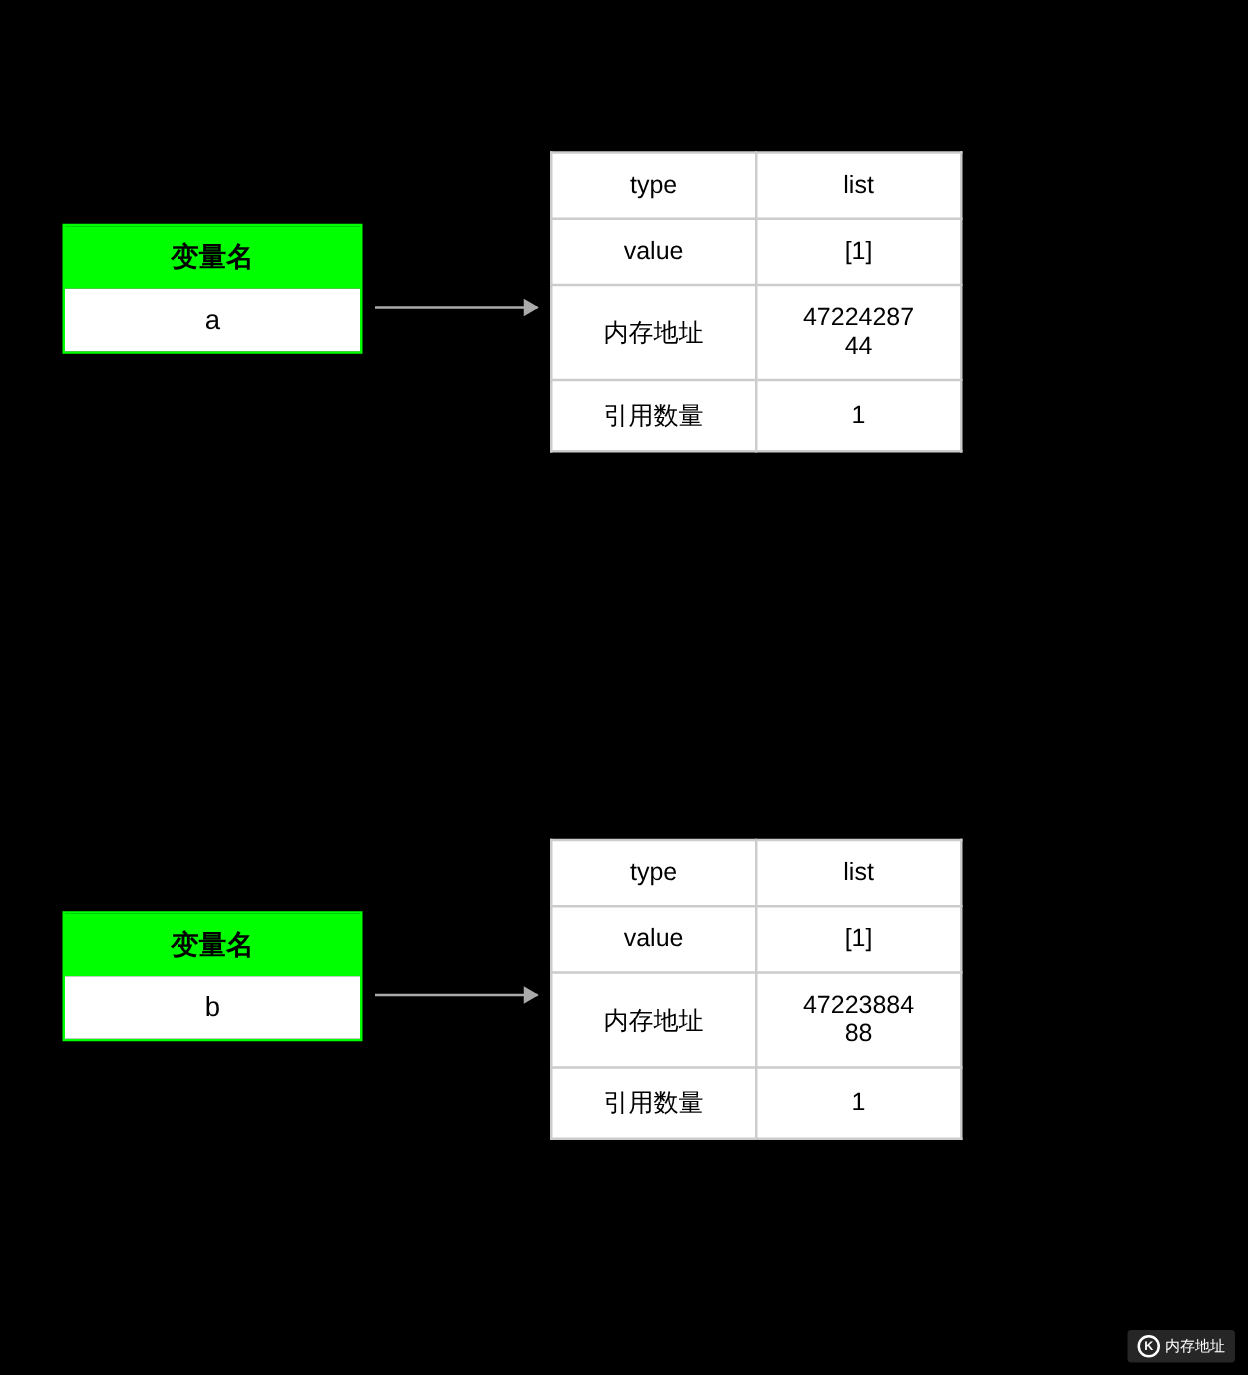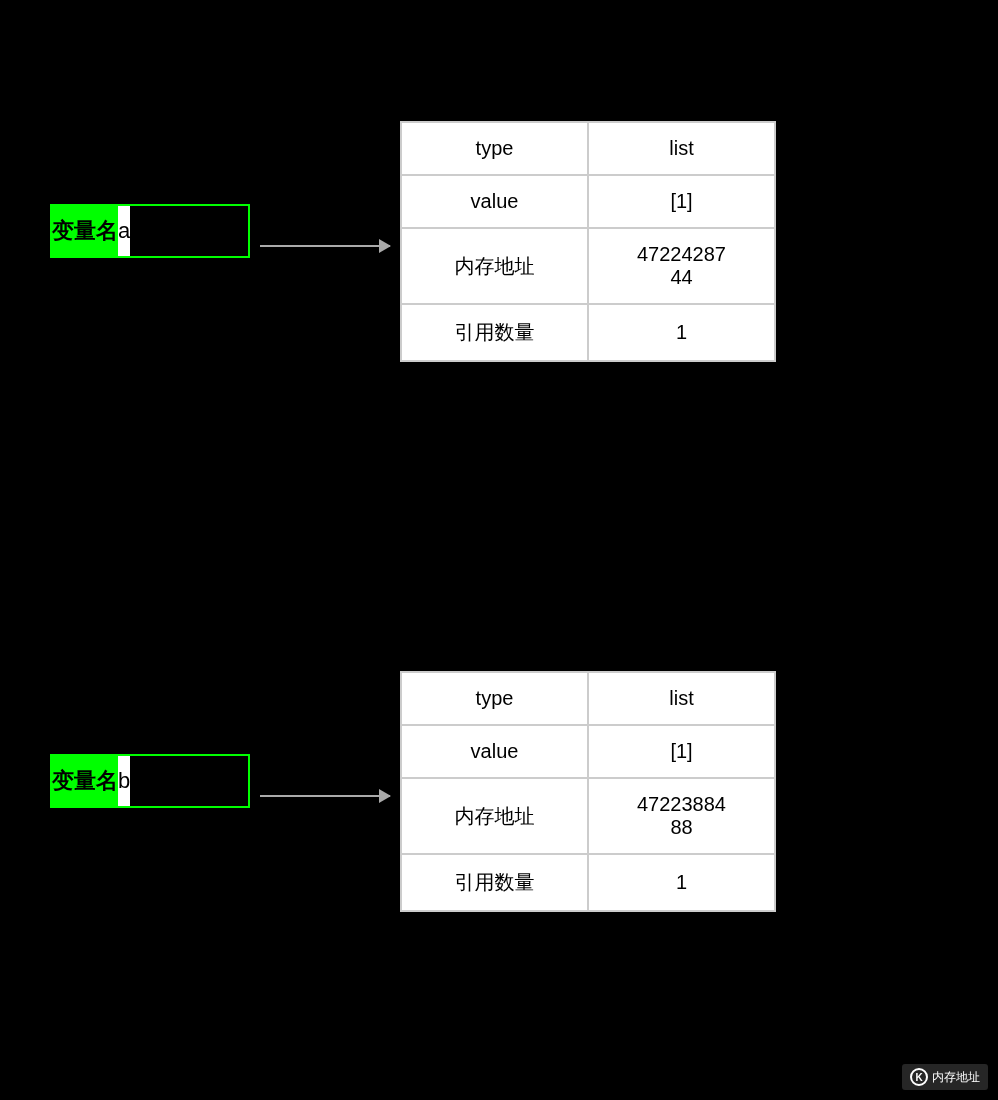--- a/index.html
+++ b/index.html
@@ -13,23 +13,23 @@
     }
 
     .diagram-section {
       position: absolute;
       display: flex;
       align-items: center;
     }
 
     .var-box {
       display: flex;
-      flex-direction: row;
+      flex-direction: column;
       border: 2px solid #00ff00;
-      width: 200px;
+      width: 240px;
     }
 
     .var-header {
       background: #00ff00;
       color: #000;
       text-align: center;
       font-size: 22px;
       font-weight: bold;
       padding: 10px 0;
     }
@@ -56,21 +56,21 @@
       position: absolute;
       right: -1px;
       top: -6px;
       border-left: 12px solid #aaa;
       border-top: 7px solid transparent;
       border-bottom: 7px solid transparent;
     }
 
     .memory-table {
       border-collapse: collapse;
-      width: 376px;
+      width: 330px;
     }
 
     .memory-row td {
       background: #fff;
       color: #000;
       text-align: center;
       font-size: 20px;
       padding: 14px 10px;
       border: 2px solid #ccc;
       width: 165px;

